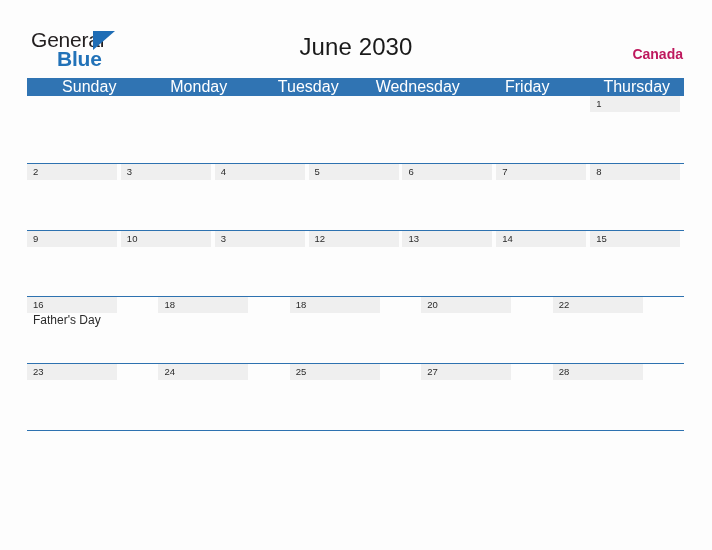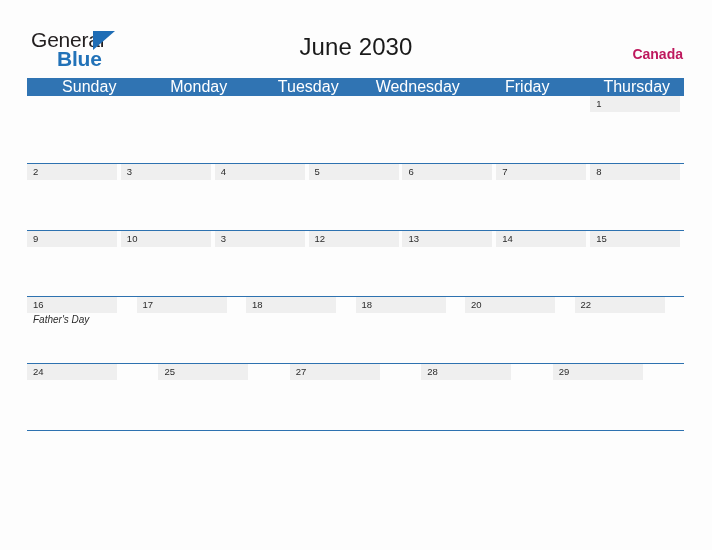--- a/index.html
+++ b/index.html
@@ -153,25 +153,24 @@
     color: #2b2b2b;
   }
 
   .events {
     position: absolute;
     left: 6px;
     top: 17px;
     width: 88px;
   }
   .event {
-    font-size: 10px;
+    font-size: 12px;
     color: #2b2b2b;
     line-height: 12px;
     white-space: nowrap;
-    font-style: italic;
   }
 </style>
 </head>
 <body>
 
 <div class="page">
 
   <div class="top-bar">
 
     <div class="logo">
@@ -298,62 +297,58 @@
           <div class="week-cells">
             <div class="cell">
               <div class="daynum-band"></div>
               <div class="daynum">16</div>
               <div class="events">
                 <div class="event">Father's Day</div>
               </div>
             </div>
             <div class="cell">
               <div class="daynum-band"></div>
-              <div class="daynum">17</div>
-            </div>
-            <div class="cell">
-              <div class="daynum-band"></div>
               <div class="daynum">18</div>
             </div>
             <div class="cell">
               <div class="daynum-band"></div>
               <div class="daynum">18</div>
             </div>
             <div class="cell">
               <div class="daynum-band"></div>
               <div class="daynum">20</div>
             </div>
             <div class="cell">
               <div class="daynum-band"></div>
               <div class="daynum">22</div>
             </div>
           </div>
         </div>
         <div class="week">
           <div class="week-cells">
             <div class="cell">
               <div class="daynum-band"></div>
+              <div class="daynum">23</div>
+            </div>
+            <div class="cell">
+              <div class="daynum-band"></div>
               <div class="daynum">24</div>
             </div>
             <div class="cell">
               <div class="daynum-band"></div>
               <div class="daynum">25</div>
             </div>
             <div class="cell">
               <div class="daynum-band"></div>
               <div class="daynum">27</div>
             </div>
             <div class="cell">
               <div class="daynum-band"></div>
               <div class="daynum">28</div>
             </div>
-            <div class="cell">
-              <div class="daynum-band"></div>
-              <div class="daynum">29</div>
-            </div>
           </div>
         </div>
         <div class="week">
           <div class="week-cells">
             <div class="cell empty">
               <div class="daynum-band"></div>
               <div class="daynum"></div>
             </div>
             <div class="cell empty">
               <div class="daynum-band"></div>

